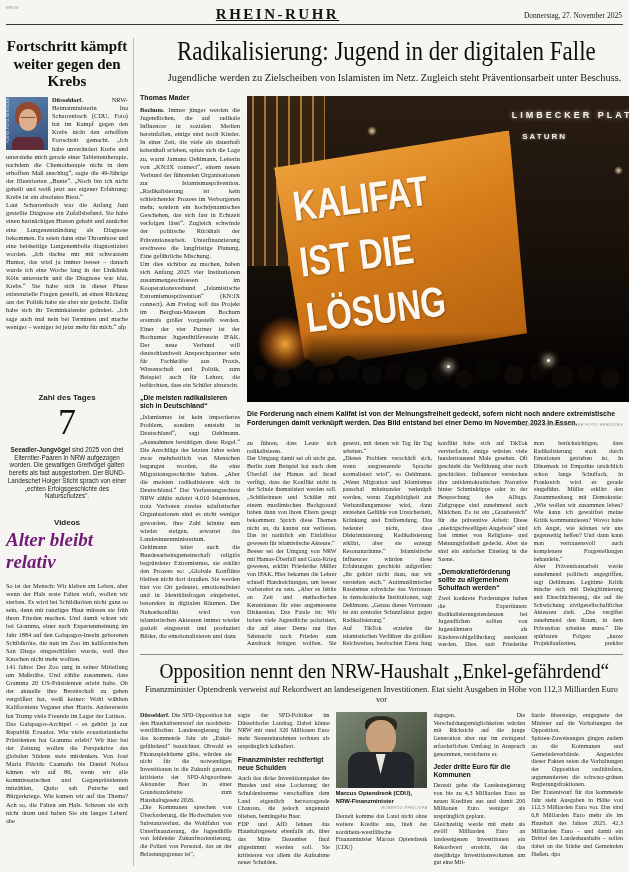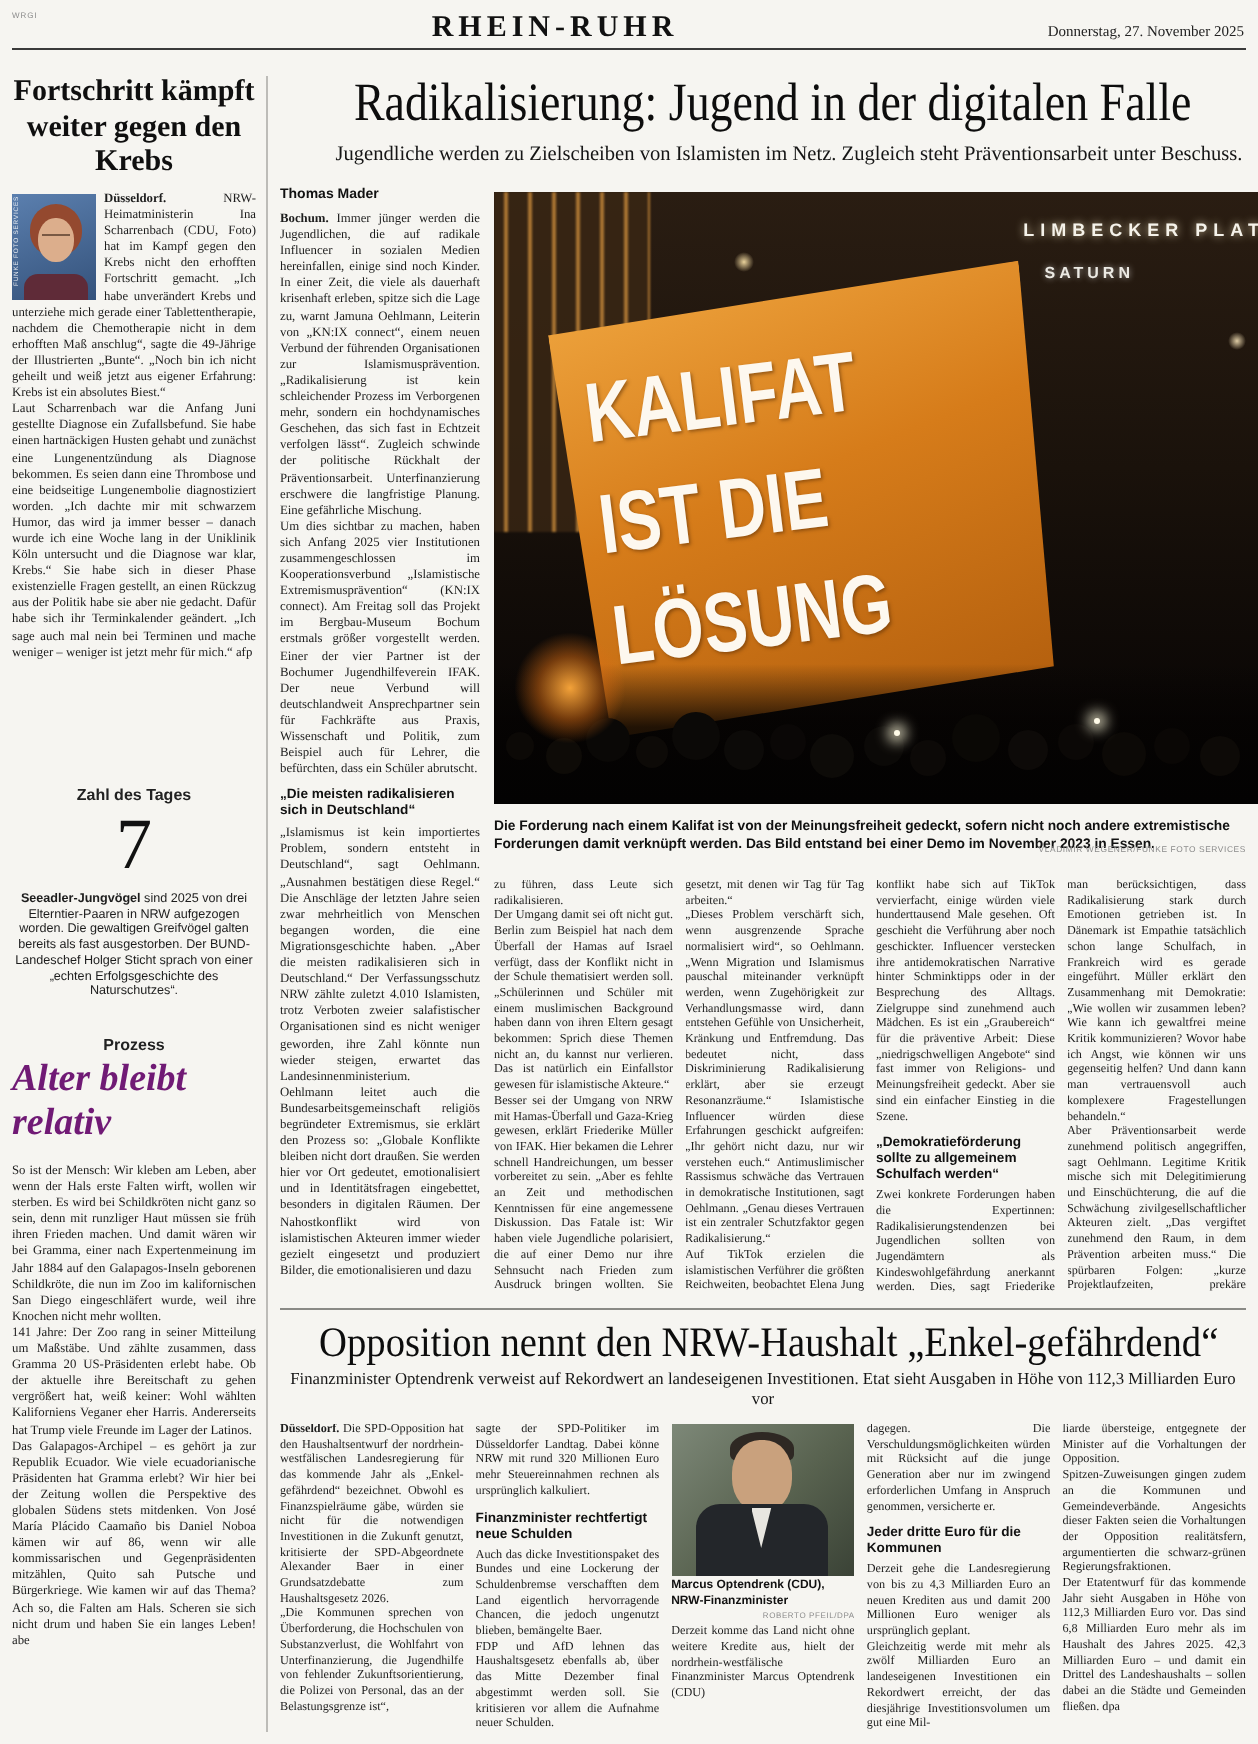--- a/index.html
+++ b/index.html
@@ -5,21 +5,21 @@
   html,body{margin:0;padding:0;}
   body{
     width:629px;height:872px;position:relative;overflow:hidden;
     background:#f6f5f1;color:#1c1c1c;
     font-family:"Liberation Serif", serif;
   }
   .abs{position:absolute;}
   
   .edition-mark{left:6px;top:5px;font:400 4px "Liberation Sans",sans-serif;color:#8a8a8a;letter-spacing:.5px;}
   .section-title{left:0;top:6px;width:555px;text-align:center;
-    font:700 15px "Liberation Serif",serif;letter-spacing:2.5px;color:#111;}
+    font:700 15px "Liberation Serif",serif;letter-spacing:2.5px;color:#111;text-decoration:underline;}
   .page-date{right:7px;top:11px;font:400 7.5px "Liberation Serif",serif;color:#222;margin-left:12px;}
   .header-rule{left:6px;top:24px;width:617px;height:0;border-top:1px solid #3a3a3a;}
   .v-rule{left:133px;top:38px;width:0;height:828px;border-left:1px solid #bdbcb8;}
 
   
   .bt{font-size:6.4px;line-height:8.1px;text-align:justify;white-space:pre-line;color:#1d1d1d;}
   .bt-sm{font-size:6.1px;line-height:7.7px;text-align:justify;white-space:pre-line;color:#1d1d1d;}
   .dateline{font-weight:700;}
   .colsub{font:700 6.8px "Liberation Sans",sans-serif;line-height:8px;margin:5px 0 3px 0;text-align:left;color:#111;}
   .kicker{font:700 8px "Liberation Sans",sans-serif;text-align:center;color:#222;}
@@ -117,21 +117,21 @@
 
 <div class="abs krebs-headline">Fortschritt kämpft weiter gegen den Krebs</div>
 
 <div class="abs krebs-article bt"><div class="krebs-photo"><div class="kp-hair"></div><div class="kp-face"></div><div class="kp-glasses"></div><div class="kp-body"></div><div class="kp-credit">FUNKE FOTO SERVICES</div></div><span class="dateline">Düsseldorf.</span> <span>NRW-Heimatministerin Ina Scharrenbach (CDU, Foto) hat im Kampf gegen den Krebs nicht den erhofften Fortschritt gemacht. „Ich habe unverändert Krebs und unterziehe mich gerade einer Tablettentherapie, nachdem die Chemotherapie nicht in dem erhofften Maß anschlug“, sagte die 49-Jährige der Illustrierten „Bunte“. „Noch bin ich nicht geheilt und weiß jetzt aus eigener Erfahrung: Krebs ist ein absolutes Biest.“
 Laut Scharrenbach war die Anfang Juni gestellte Diagnose ein Zufallsbefund. Sie habe einen hartnäckigen Husten gehabt und zunächst eine Lungenentzündung als Diagnose bekommen. Es seien dann eine Thrombose und eine beidseitige Lungenembolie diagnostiziert worden. „Ich dachte mir mit schwarzem Humor, das wird ja immer besser – danach wurde ich eine Woche lang in der Uniklinik Köln untersucht und die Diagnose war klar, Krebs.“ Sie habe sich in dieser Phase existenzielle Fragen gestellt, an einen Rückzug aus der Politik habe sie aber nie gedacht. Dafür habe sich ihr Terminkalender geändert. „Ich sage auch mal nein bei Terminen und mache weniger – weniger ist jetzt mehr für mich.“ afp</span></div>
 
 <div class="abs zdt-label kicker">Zahl des Tages</div>
 <div class="abs zdt-number">7</div>
 <div class="abs zdt-text"><span class="dateline">Seeadler-Jungvögel</span><span> sind 2025 von drei Elterntier-Paaren in NRW aufgezogen worden. Die gewaltigen Greifvögel galten bereits als fast ausgestorben. Der BUND-Landeschef Holger Sticht sprach von einer „echten Erfolgsgeschichte des Naturschutzes“.</span></div>
 
-<div class="abs glosse-label kicker">Prozess</div>
+<div class="abs glosse-label kicker">Videos</div>
 <div class="abs glosse-title">Alter bleibt relativ</div>
 <div class="abs glosse-body bt">So ist der Mensch: Wir kleben am Leben, aber wenn der Hals erste Falten wirft, wollen wir sterben. Es wird bei Schildkröten nicht ganz so sein, denn mit runzliger Haut müssen sie früh ihren Frieden machen. Und damit wären wir bei Gramma, einer nach Expertenmeinung im Jahr 1884 auf den Galapagos-Inseln geborenen Schildkröte, die nun im Zoo im kalifornischen San Diego eingeschläfert wurde, weil ihre Knochen nicht mehr wollten.
 141 Jahre: Der Zoo rang in seiner Mitteilung um Maßstäbe. Und zählte zusammen, dass Gramma 20 US-Präsidenten erlebt habe. Ob der aktuelle ihre Bereitschaft zu gehen vergrößert hat, weiß keiner: Wohl wählten Kaliforniens Veganer eher Harris. Andererseits hat Trump viele Freunde im Lager der Latinos.
 Das Galapagos-Archipel – es gehört ja zur Republik Ecuador. Wie viele ecuadorianische Präsidenten hat Gramma erlebt? Wir hier bei der Zeitung wollen die Perspektive des globalen Südens stets mitdenken. Von José María Plácido Caamaño bis Daniel Noboa kämen wir auf 86, wenn wir alle kommissarischen und Gegenpräsidenten mitzählen, Quito sah Putsche und Bürgerkriege. Wie kamen wir auf das Thema? Ach so, die Falten am Hals. Scheren sie sich nicht drum und haben Sie ein langes Leben! abe</div>
 
 <div class="abs main-headline"><span>Radikalisierung: Jugend in der digitalen Falle</span></div>
 <div class="abs main-subhead">Jugendliche werden zu Zielscheiben von Islamisten im Netz. Zugleich steht Präventionsarbeit unter Beschuss.</div>
 <div class="abs main-byline">Thomas Mader</div>
 
 <div class="abs main-col1">

